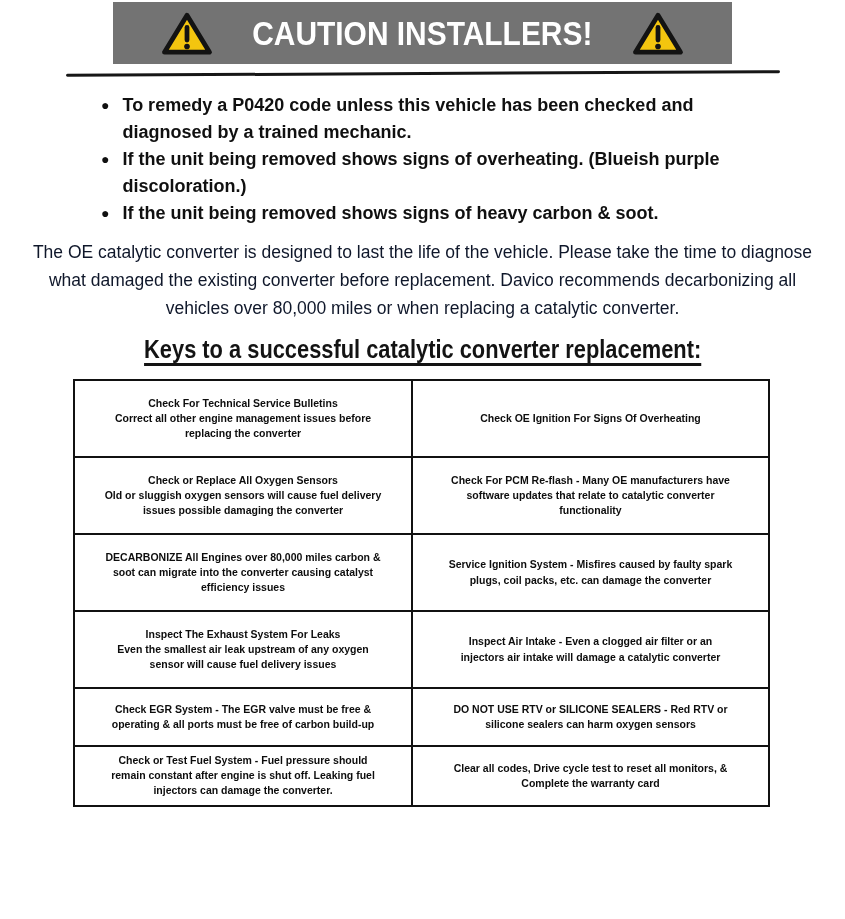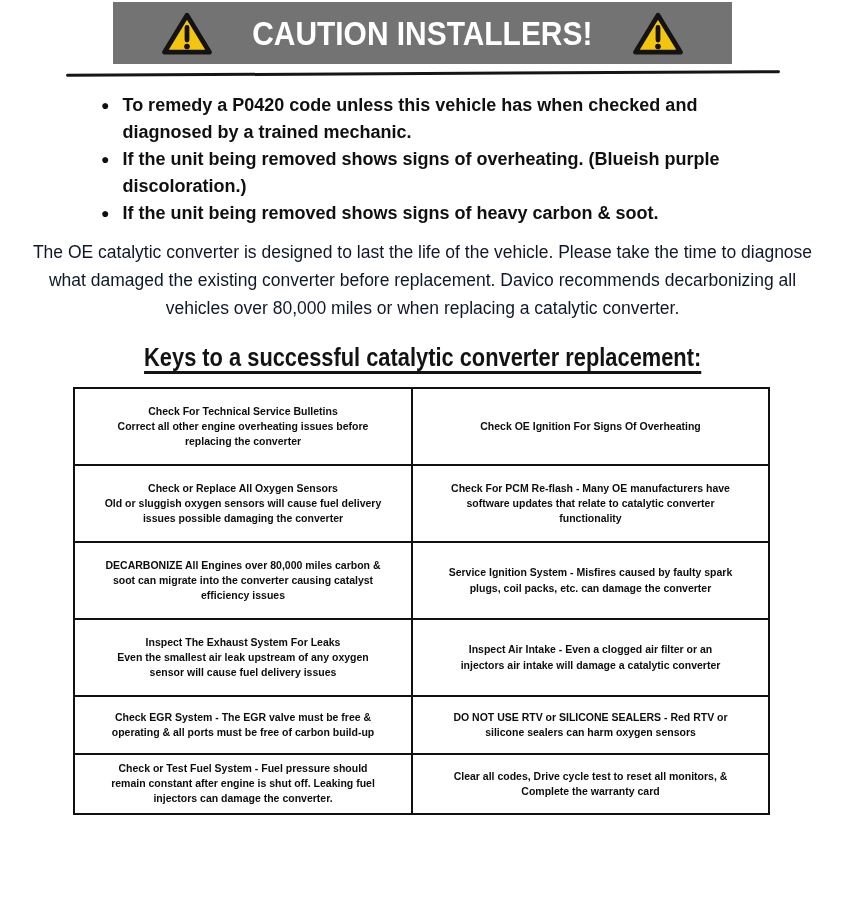--- a/index.html
+++ b/index.html
@@ -69,21 +69,21 @@
   
   .para {
     margin-top:11px;
     text-align:center;
     font-size:17.5px;
     line-height:28px;
     color:#0f172a;
     white-space:pre-line;
   }
   
-  .keys { text-align:center; margin-top:20px; height:32px; }
+  .keys { text-align:center; margin-top:12px; height:32px; }
   .keys span {
     display:inline-block;
     font-size:26px; font-weight:bold;
     color:#131313;
     transform:scaleX(0.84);
     white-space:nowrap;
     text-decoration:underline;
     text-decoration-thickness:3px;
     text-underline-offset:5px;
   }
@@ -130,21 +130,21 @@
       <circle cx="60" cy="82" r="6.5" fill="#131313"></circle>
     </svg>
   </header>
 
 
   <div class="rule"></div>
 
   <ul class="bullets">
     <li>
       <span class="dot">●</span>
-      <span class="btxt">To remedy a P0420 code unless this vehicle has when checked and
+      <span class="btxt">To remedy a P0420 code unless this vehicle has been checked and
 diagnosed by a trained mechanic.</span>
     </li>
     <li>
       <span class="dot">●</span>
       <span class="btxt">If the unit being removed shows signs of overheating. (Blueish purple
 discoloration.)</span>
     </li>
     <li>
       <span class="dot">●</span>
       <span class="btxt">If the unit being removed shows signs of heavy carbon &amp; soot.</span>
@@ -158,21 +158,21 @@
   <h3 class="keys"><span>Keys to a successful catalytic converter replacement:</span></h3>
 
   <table class="grid">
     <colgroup>
         <col class="c-left">
         <col class="c-right">
       </colgroup>
     <tbody>
       <tr class="r-tall">
         <td>Check For Technical Service Bulletins
-Correct all other engine overheating issues before
+Correct all other engine management issues before
 replacing the converter</td>
         <td class="cell-big">Check OE Ignition For Signs Of Overheating</td>
       </tr>
       <tr class="r-tall">
         <td>Check or Replace All Oxygen Sensors
 Old or sluggish oxygen sensors will cause fuel delivery
 issues possible damaging the converter</td>
         <td>Check For PCM Re-flash - Many OE manufacturers have
 software updates that relate to catalytic converter
 functionality</td>

